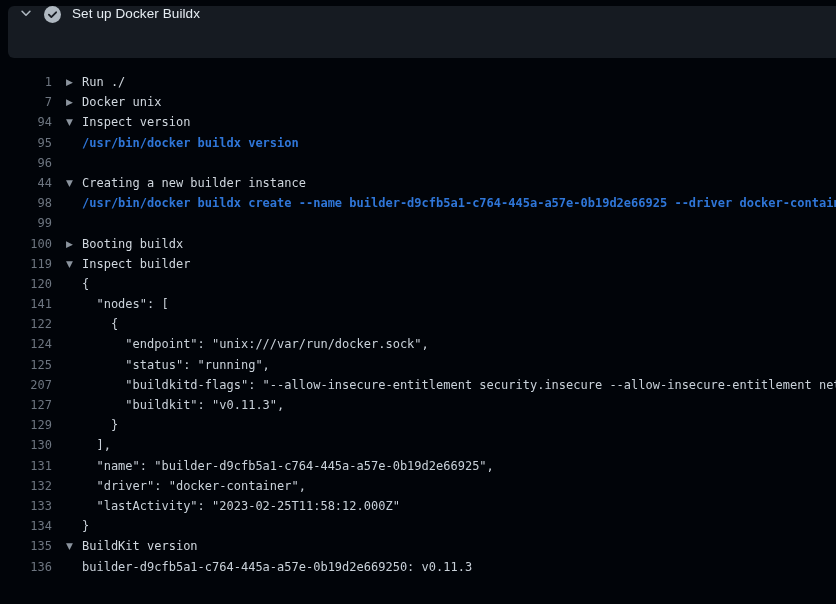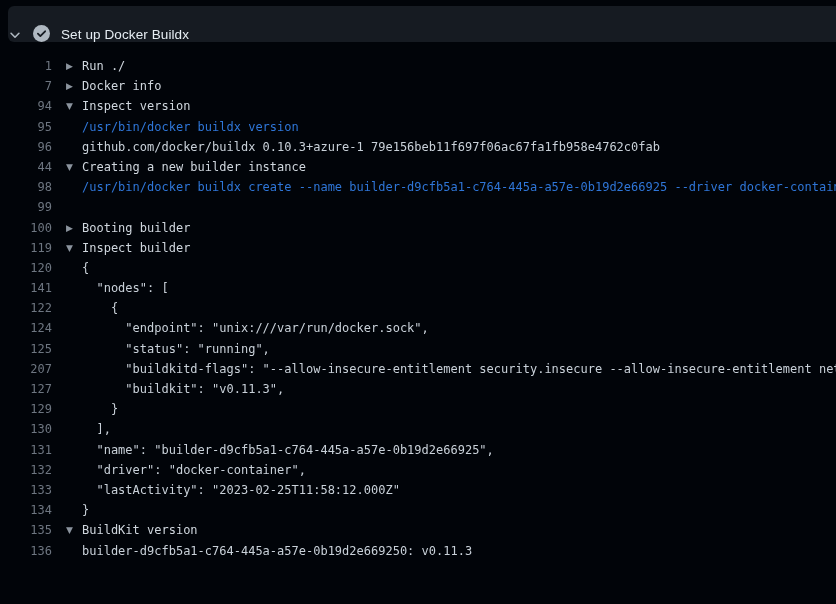--- a/index.html
+++ b/index.html
@@ -8,26 +8,27 @@
     width: 836px;
     height: 604px;
     overflow: hidden;
     background: var(--page-bg, #010409);
     font-family: "Liberation Sans", sans-serif;
   }
 
   
   .step-header {
     margin: 6px 0 0 8px;
-    height: 36px;
+    height: 52px;
     background: var(--header-bg, #161b22);
     border-radius: 6px 0 0 6px;
     display: flex;
-    align-items: flex-end;
+    align-items: flex-start;
     gap: 11px;
+    padding-left: 11px;
     cursor: pointer;
   }
   .chevron-icon svg {
     display: block;
   }
   .check-circle {
     width: 17px;
     height: 17px;
     display: block;
   }
@@ -68,21 +69,21 @@
     font-size: 9px;
     color: var(--marker-gray, #8b949e);
     transform: translateY(-0.5px);
   }
   .marker.spacer { visibility: hidden; }
   .line-text {
     color: var(--log-text, #c9d1d9);
   }
   .line-text.command {
     color: var(--command-blue, #2f76d8);
-    font-weight: normal;
+    font-weight: bold;
   }
   .log-row.group .line-text {
     color: var(--group-text, #d0d7de);
   }
 </style>
 </head>
 <body>
 
 <div class="step-header">
   <span class="chevron-icon">
@@ -102,59 +103,55 @@
 <div class="log-lines"><div class="log-row group">
     <span class="line-number">1</span>
     <span class="line-body">
       <span class="marker">▶</span>
       <span class="line-text">Run ./</span>
     </span>
   </div><div class="log-row group">
     <span class="line-number">7</span>
     <span class="line-body">
       <span class="marker">▶</span>
-      <span class="line-text">Docker info</span>
+      <span class="line-text">Docker unix</span>
     </span>
   </div><div class="log-row group">
     <span class="line-number">94</span>
     <span class="line-body">
       <span class="marker">▼</span>
       <span class="line-text">Inspect version</span>
     </span>
   </div><div class="log-row">
     <span class="line-number">95</span>
     <span class="line-body">
       <span class="marker spacer">▶</span>
       <span class="line-text command">/usr/bin/docker buildx version</span>
     </span>
   </div><div class="log-row">
     <span class="line-number">96</span>
-    <span class="line-body">
-      <span class="marker spacer">▶</span>
-      <span class="line-text">github.com/docker/buildx 0.10.3+azure-1 79e156beb11f697f06ac67fa1fb958e4762c0fab</span>
-    </span>
   </div><div class="log-row group">
     <span class="line-number">44</span>
     <span class="line-body">
       <span class="marker">▼</span>
       <span class="line-text">Creating a new builder instance</span>
     </span>
   </div><div class="log-row">
     <span class="line-number">98</span>
     <span class="line-body">
       <span class="marker spacer">▶</span>
       <span class="line-text command">/usr/bin/docker buildx create --name builder-d9cfb5a1-c764-445a-a57e-0b19d2e66925 --driver docker-container</span>
     </span>
   </div><div class="log-row">
     <span class="line-number">99</span>
   </div><div class="log-row group">
     <span class="line-number">100</span>
     <span class="line-body">
       <span class="marker">▶</span>
-      <span class="line-text">Booting builder</span>
+      <span class="line-text">Booting buildx</span>
     </span>
   </div><div class="log-row group">
     <span class="line-number">119</span>
     <span class="line-body">
       <span class="marker">▼</span>
       <span class="line-text">Inspect builder</span>
     </span>
   </div><div class="log-row">
     <span class="line-number">120</span>
     <span class="line-body">

